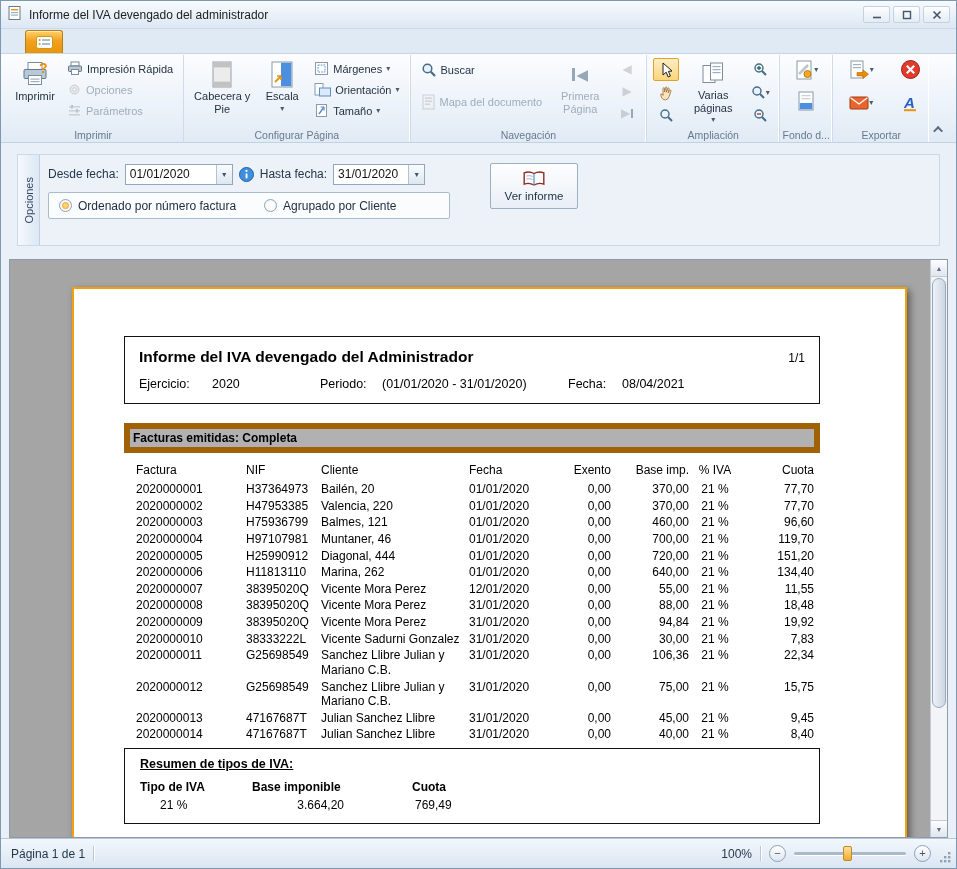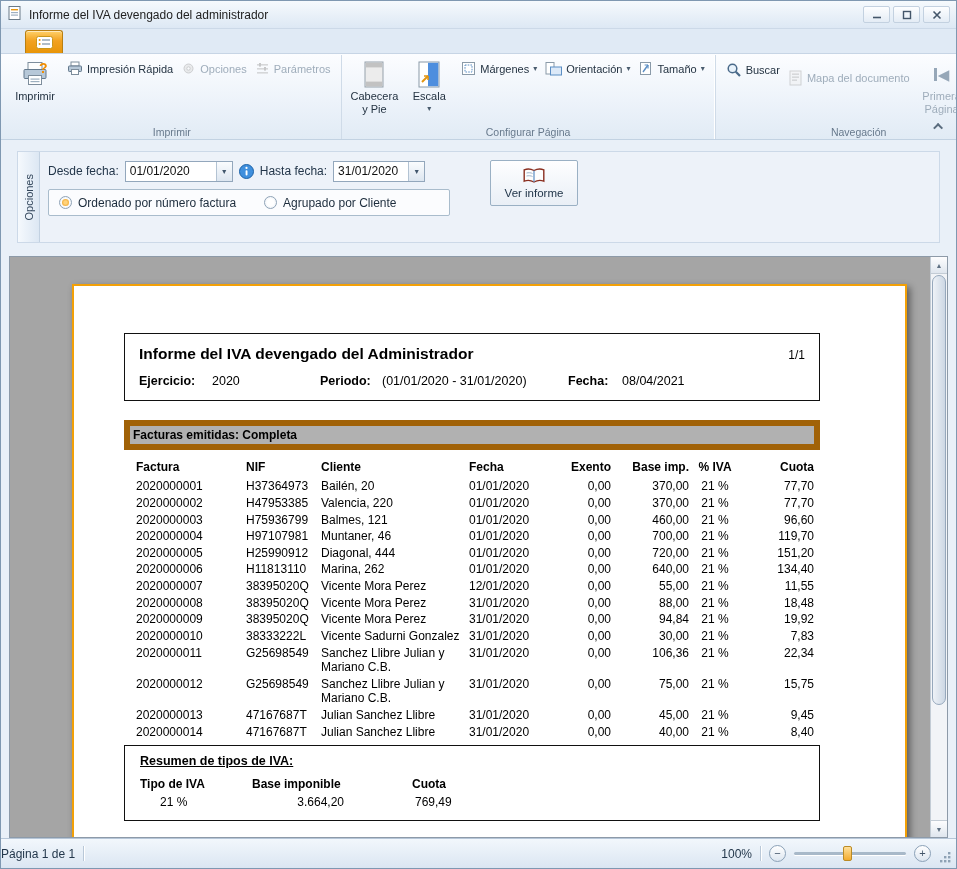--- a/index.html
+++ b/index.html
@@ -16,21 +16,21 @@
   
   .tabstrip{flex:0 0 25px;background:#e0eaf5;display:flex;align-items:flex-end;padding-left:24px;border-bottom:1px solid #c7d5e5}
   .file-tab{width:38px;height:23px;background:linear-gradient(#ffd169,#f2a120 45%,#e89508);border:1px solid #b97f12;border-bottom:none;border-radius:3px 3px 0 0;display:flex;align-items:center;justify-content:center;box-shadow:inset 0 1px 0 rgba(255,255,255,.55)}
 
   
   .ribbon{flex:0 0 86px;background:linear-gradient(#fcfdff,#edf3fa 55%,#e1ebf5);border-bottom:1px solid #c2d2e2;display:flex;padding:1px 2px 0;position:relative}
   .rgroup{position:relative;padding:3px 6px 15px;display:flex;align-items:flex-start;gap:2px}
   .rgroup + .rgroup{border-left:1px solid #cfdbe8;box-shadow:-1px 0 0 #fff inset}
   .rg-label{position:absolute;left:0;right:0;bottom:1px;text-align:center;font-size:10.5px;color:#67798c;white-space:nowrap}
   .bigbtn{display:flex;flex-direction:column;align-items:center;gap:2px;padding:3px 3px 0;border-radius:3px;min-width:52px;max-width:64px;font-size:11px;color:#243342;text-align:center;line-height:1.15}
-  .smallcol{display:flex;}
+  .smallcol{display:flex;flex-direction:column}
   .smallbtn{display:flex;align-items:center;gap:4px;height:21px;padding:0 4px;font-size:11px;color:#243342;border-radius:2px;white-space:nowrap}
   .disabled{color:#9fadbb}
   .disabled svg,.disabled .glyphicon{opacity:.45;filter:grayscale(1)}
   .selected-tool{background:linear-gradient(#fdeec2,#fbd57a);border:1px solid #dfa427;border-radius:2px}
   .toolbtn{width:26px;height:23px;display:flex;align-items:center;justify-content:center}
   .ddarrow{font-size:8px;color:#4a5c6e;line-height:1}
   .glyphicon{font-size:12px;color:#93a7b9;line-height:1}
   .fpbar{display:inline-block;width:3px;height:13px;background:#96a7b8;margin-right:1px}
   .fptri{font-size:15px;color:#96a7b8;line-height:1}
   .endbar{display:inline-block;width:2px;height:9px;background:#96a7b8;margin-left:1px}
@@ -60,46 +60,46 @@
   
   .preview{flex:1;margin:0 8px;position:relative;overflow:hidden;background:#a5a5a5;border:1px solid #8d9aa8}
   .page{position:absolute;left:62px;top:27px;width:835px;height:1150px;background:#fff;border:2px solid #f2a007;box-shadow:3px 3px 7px rgba(0,0,0,.45)}
   .rep-content{padding:47px 85px 0 50px;color:#000}
   .rep-headbox{border:1px solid #111;padding:11px 14px 12px}
   .rep-title-row{display:flex;align-items:baseline}
   .rep-title{font-size:15.5px;font-weight:bold}
   .rep-pageof{margin-left:auto;font-size:12px}
   .rep-fieldrow{margin-top:11px;font-size:12.5px;white-space:nowrap}
   .rep-fieldrow span{display:inline-block}
-  .b{font-weight:bold}
+  .b{font-weight:normal}
   .fw-ejl{width:73px}.fw-ejv{width:108px}.fw-pel{width:62px}.fw-pev{width:186px}.fw-fel{width:54px}
   .rep-section{margin-top:19px;background:#b1b1b1;border:6px solid #a16207;font-weight:bold;font-size:12px;padding:2px 0 2px 3px}
   .rep-table{margin:9px 0 0 10px;border-collapse:collapse;table-layout:fixed;width:682px;font-size:12px}
-  .rep-table th{font-weight:bold;text-align:left;padding:1px 2px 4px;white-space:nowrap}
+  .rep-table th{font-weight:normal;text-align:left;padding:1px 2px 4px;white-space:nowrap}
   .rep-table td{padding:1px 2px;vertical-align:top;line-height:1.22}
   .rep-table th:nth-child(5),.rep-table td:nth-child(5),
   .rep-table th:nth-child(6),.rep-table td:nth-child(6),
   .rep-table th:nth-child(8),.rep-table td:nth-child(8){text-align:right}
   .rep-table th:nth-child(7),.rep-table td:nth-child(7){text-align:center}
   .rep-summary{border:1px solid #111;margin-top:5px;padding:8px 0 11px 15px;font-size:12px}
   .sum-title{font-weight:bold;text-decoration:underline;font-size:12.5px}
   .sum-table{margin-top:9px;border-collapse:collapse;table-layout:fixed}
   .sum-table th{font-weight:bold;text-align:left;padding:0 0 4px}
   .sum-table td{padding:0}
   .sum-c1{width:112px}.sum-c2{width:160px}.sum-c3{width:140px}
   .sum-table td:nth-child(1){padding-left:20px}
   .sum-table td:nth-child(2){text-align:right;padding-right:68px}
   .sum-table td:nth-child(3){padding-left:3px}
   .vscroll{position:absolute;top:0;right:0;bottom:0;width:17px;background:#f2f4f7;border-left:1px solid #c3ccd5}
   .sb-btn{height:17px;display:flex;align-items:center;justify-content:center;font-size:7px;color:#5f7183;background:linear-gradient(#fdfdfe,#dfe6ee);border-bottom:1px solid #c3ccd5}
   .sb-btn.down{position:absolute;bottom:0;left:0;right:0;border-top:1px solid #c3ccd5;border-bottom:none}
   .sb-thumb{position:absolute;top:18px;left:1px;width:14px;height:430px;border:1px solid #96a8bc;border-radius:7px;background:linear-gradient(90deg,#eef2f7,#ccd7e4)}
 
   
-  .statusbar{flex:0 0 30px;background:linear-gradient(#f2f7fc,#dbe6f2);border-top:1px solid #b6c6d8;display:flex;align-items:center;gap:8px;padding:0 3px 0 0}
+  .statusbar{flex:0 0 30px;background:linear-gradient(#f2f7fc,#dbe6f2);border-top:1px solid #b6c6d8;display:flex;align-items:center;gap:8px;padding:0 3px 0 10px}
   .sb-page{font-size:12px;color:#24384c}
   .sb-sep{width:1px;height:15px;background:#b9c8d8;box-shadow:1px 0 0 #fff}
   .spacer{flex:1}
   .sb-zoom{font-size:12px;color:#24384c}
   .zoom-btn{width:17px;height:17px;border:1px solid #8ba1b7;border-radius:50%;background:linear-gradient(#fff,#dde6f0);display:flex;align-items:center;justify-content:center;font-size:11px;color:#44566a;line-height:1}
   .zoom-slider{position:relative;width:112px;height:17px}
   .zoom-track{position:absolute;left:0;right:0;top:7px;height:3px;background:#a8b9c9;border-radius:2px;box-shadow:0 1px 0 #fff}
   .zoom-thumb{position:absolute;left:49px;top:1px;width:9px;height:15px;background:linear-gradient(#ffe09a,#f3ab2e);border:1px solid #bb8b25;border-radius:2px}
   .resize-grip{align-self:flex-end;margin:0 1px 1px 0}
 </style>

